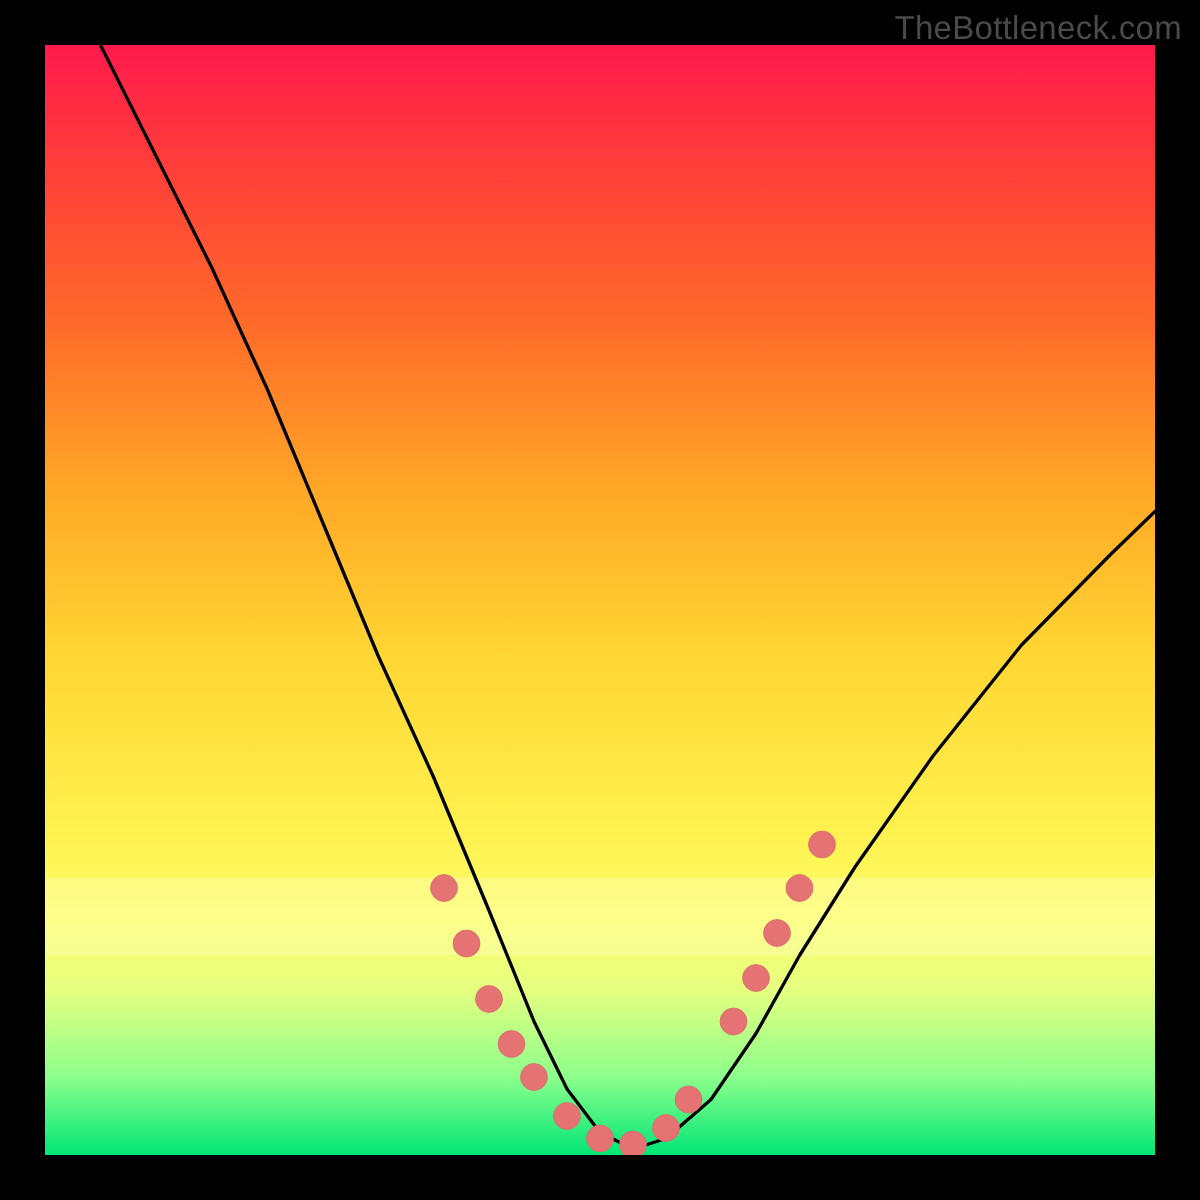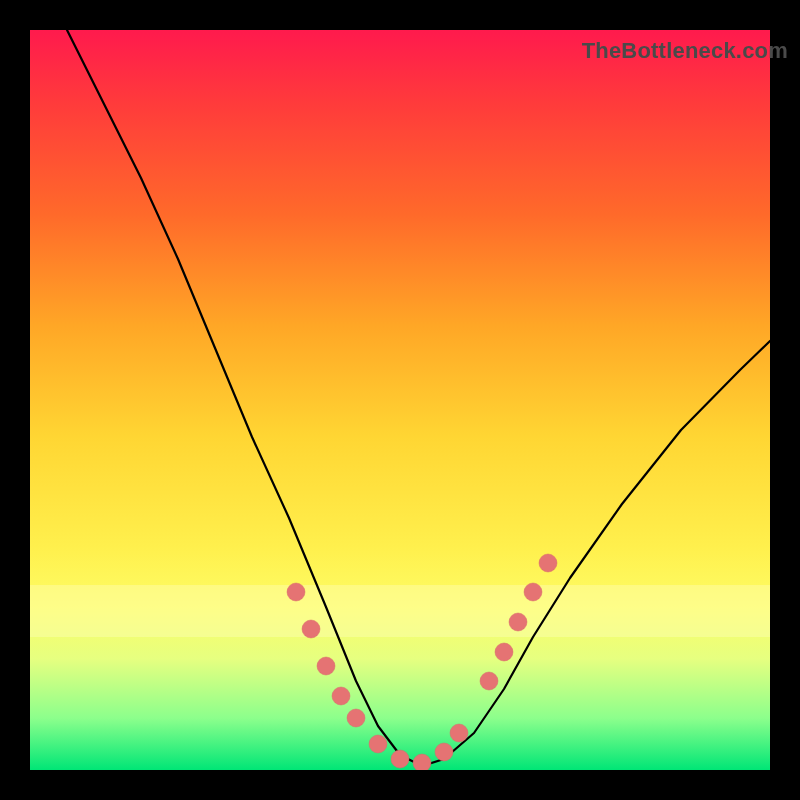--- a/index.html
+++ b/index.html
@@ -46,24 +46,23 @@
     left: 0; top: 0;
     width: 740px;
     height: 740px;
   }
   .watermark {
     position: absolute;
     top: 6px;
     right: 12px;
     color: #4a4a4a;
     font-size: 22px;
-    font-weight: 700;
+    font-weight: 400;
     letter-spacing: 0.2px;
     user-select: none;
-    margin-top: 32px;
   }
 </style>
 </head>
 <body>
 
 <div class="frame">
 
   <div class="plot-area">
 
     <div class="highlight-band" style="top:555px; height:52px;"></div>

